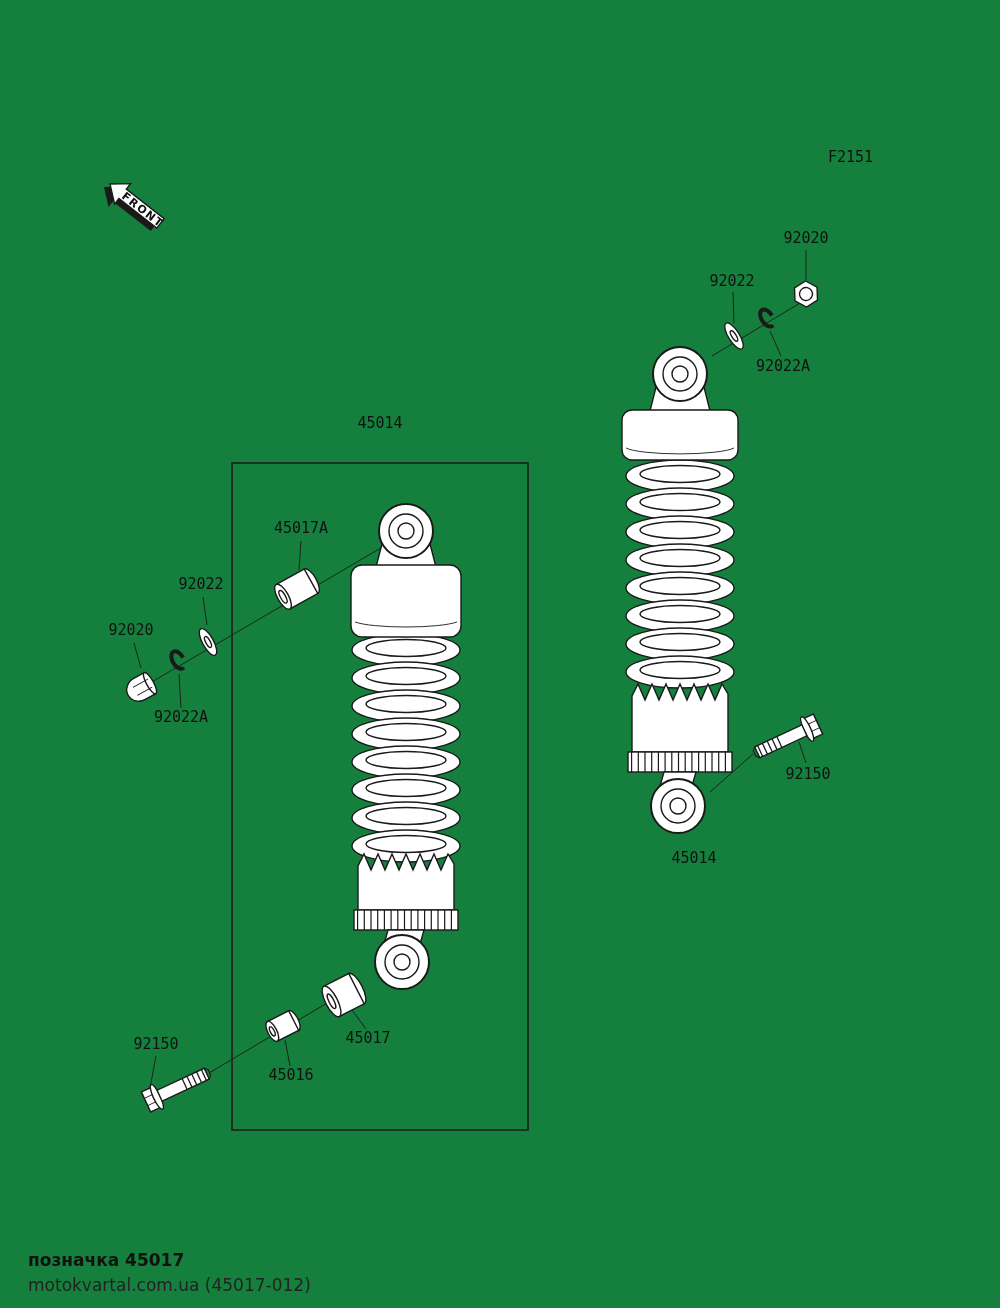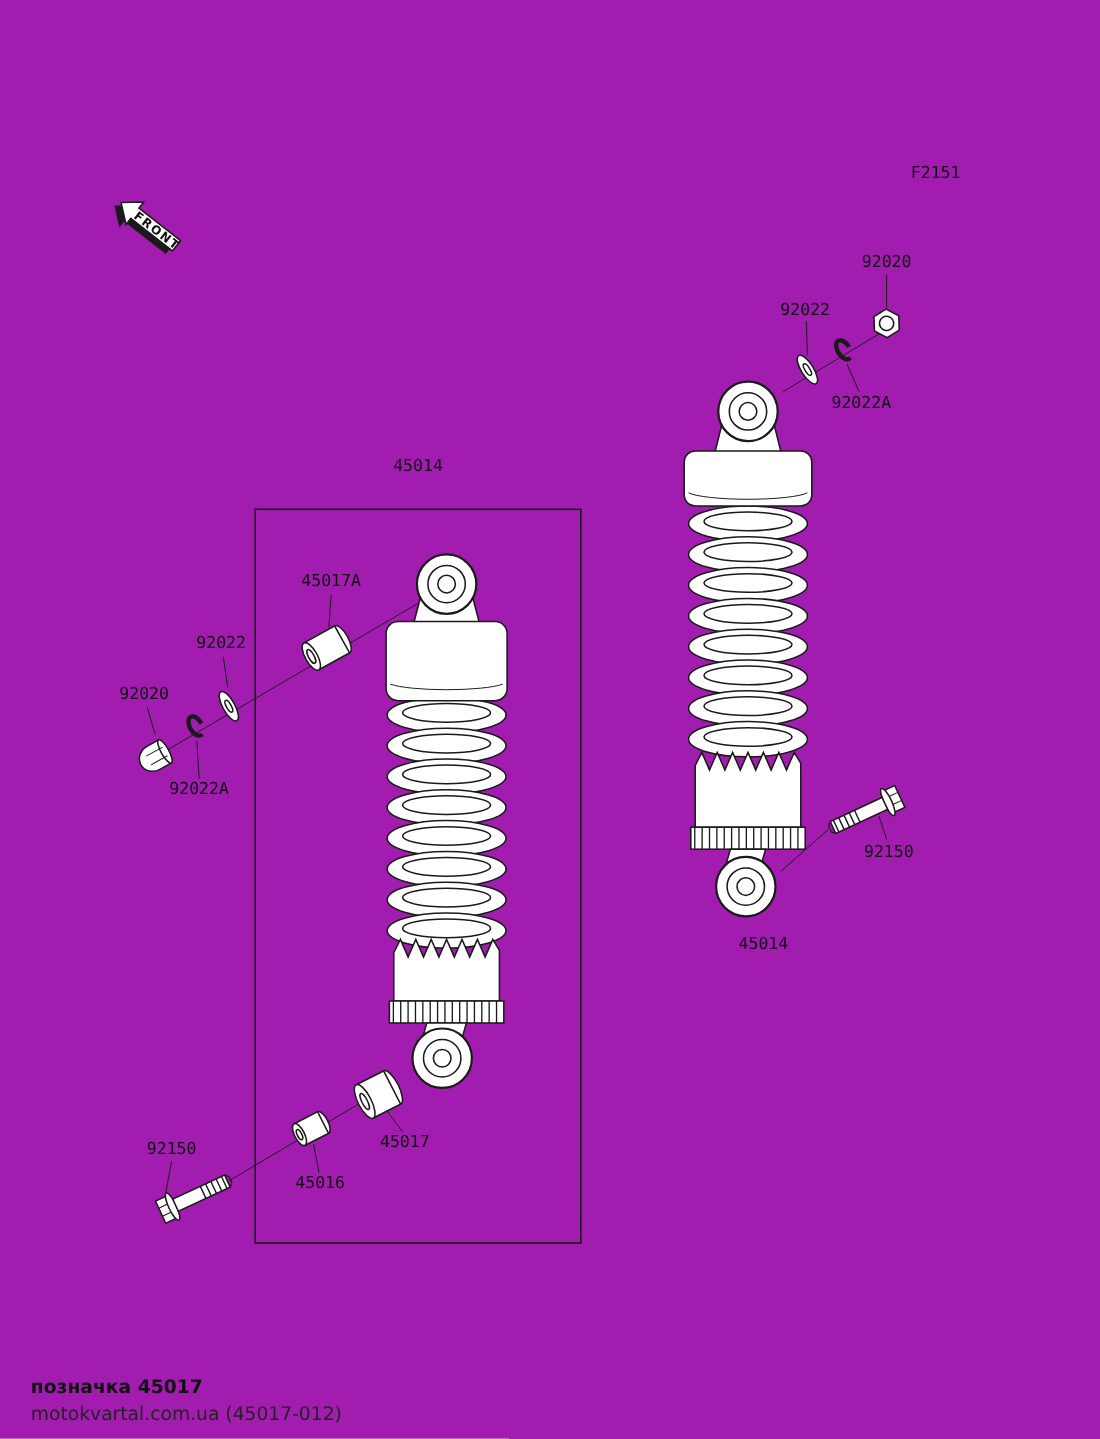--- a/index.html
+++ b/index.html
@@ -1,16 +1,16 @@
 <!DOCTYPE html>
 <html><head>
 <meta charset="utf-8">
 <style>
   html,body{margin:0;padding:0;background:#e9e9e7;}
-  .page{position:relative;width:1000px;height:1308px;background:#a21caf;margin:0 auto;overflow:hidden;
+  .page{position:relative;width:1000px;height:1308px;background:#15803d;margin:0 auto;overflow:hidden;
         font-family:"DejaVu Sans",sans-serif;}
   svg{display:block;}
   .p  {fill:#ffffff;stroke:#1a1a1a;stroke-width:1.4;}
   .p2 {fill:#ffffff;stroke:#1a1a1a;stroke-width:2;}
   .l  {stroke:#1a1a1a;stroke-width:1.1;fill:none;}
   .thin{stroke:#1a1a1a;stroke-width:0.9;fill:none;}
   .knurl{stroke:#1a1a1a;stroke-width:20;stroke-dasharray:1.2 5.5;fill:none;}
   .thread{stroke:#1a1a1a;stroke-width:12;stroke-dasharray:1.3 4;fill:none;}
   .lockw{fill:none;stroke:#1a1a1a;stroke-width:4;stroke-dasharray:36 10;}
   .lbl{font-family:"DejaVu Sans Mono","Liberation Mono",monospace;font-size:15px;fill:#111;text-anchor:middle;}

